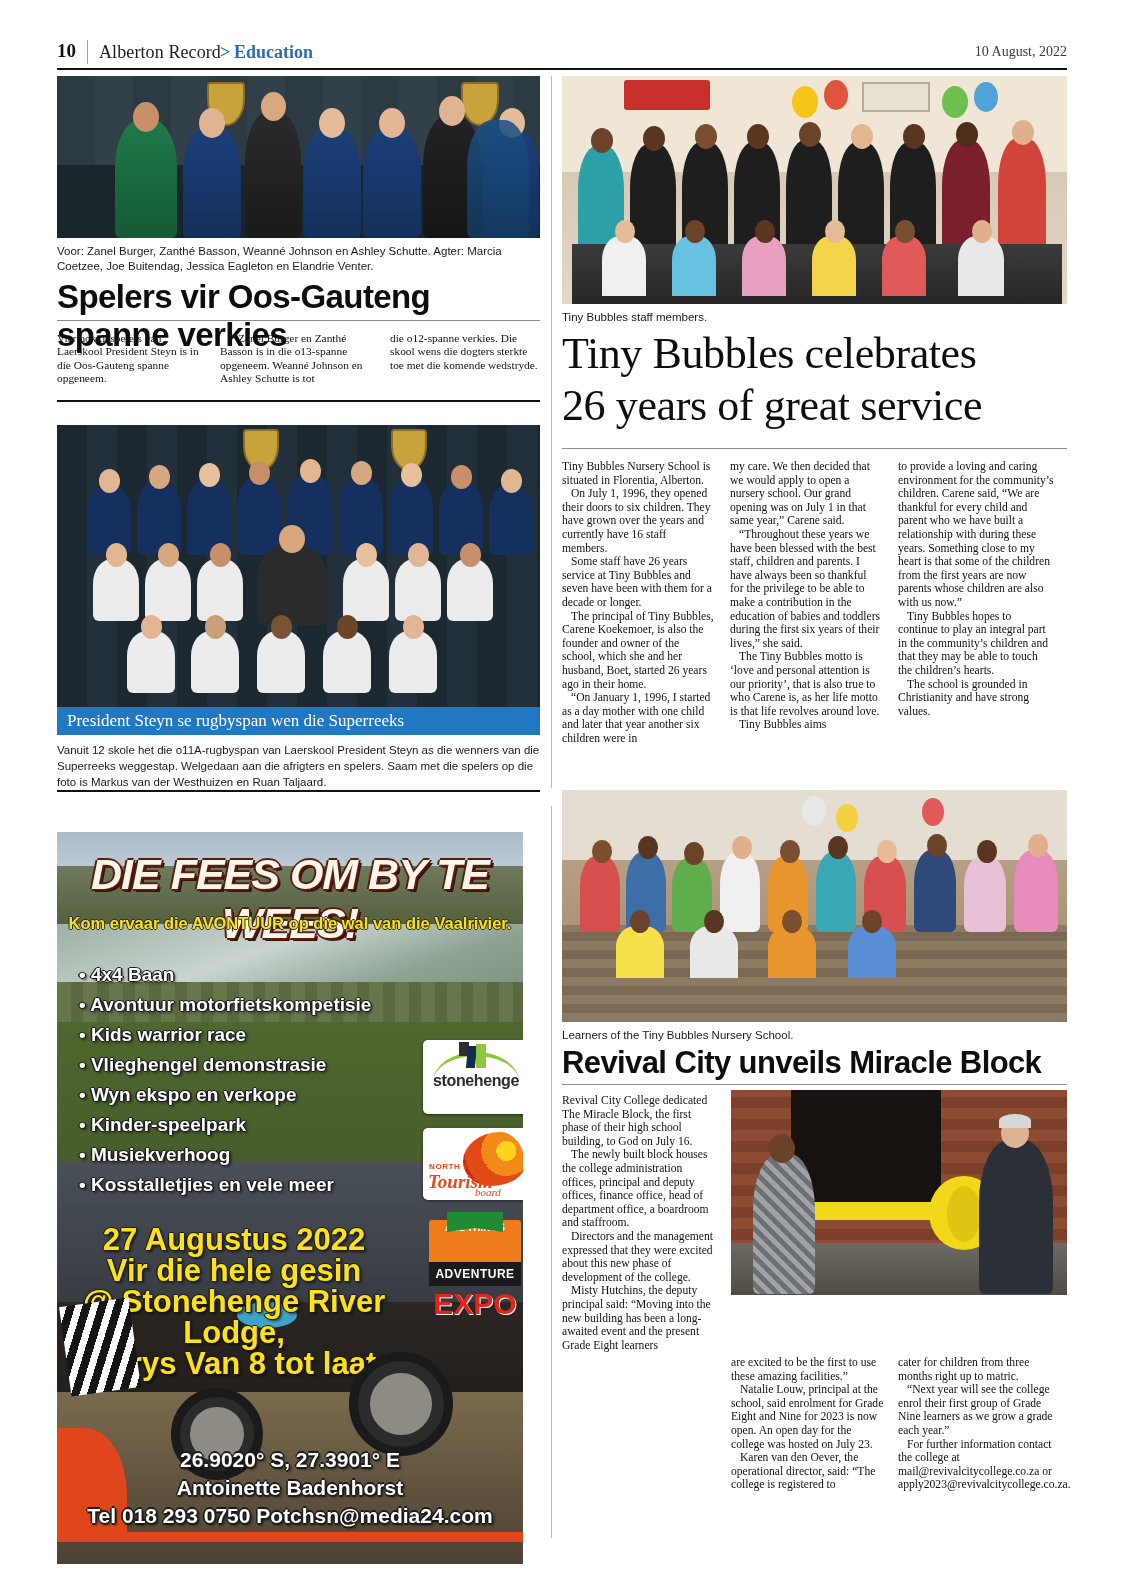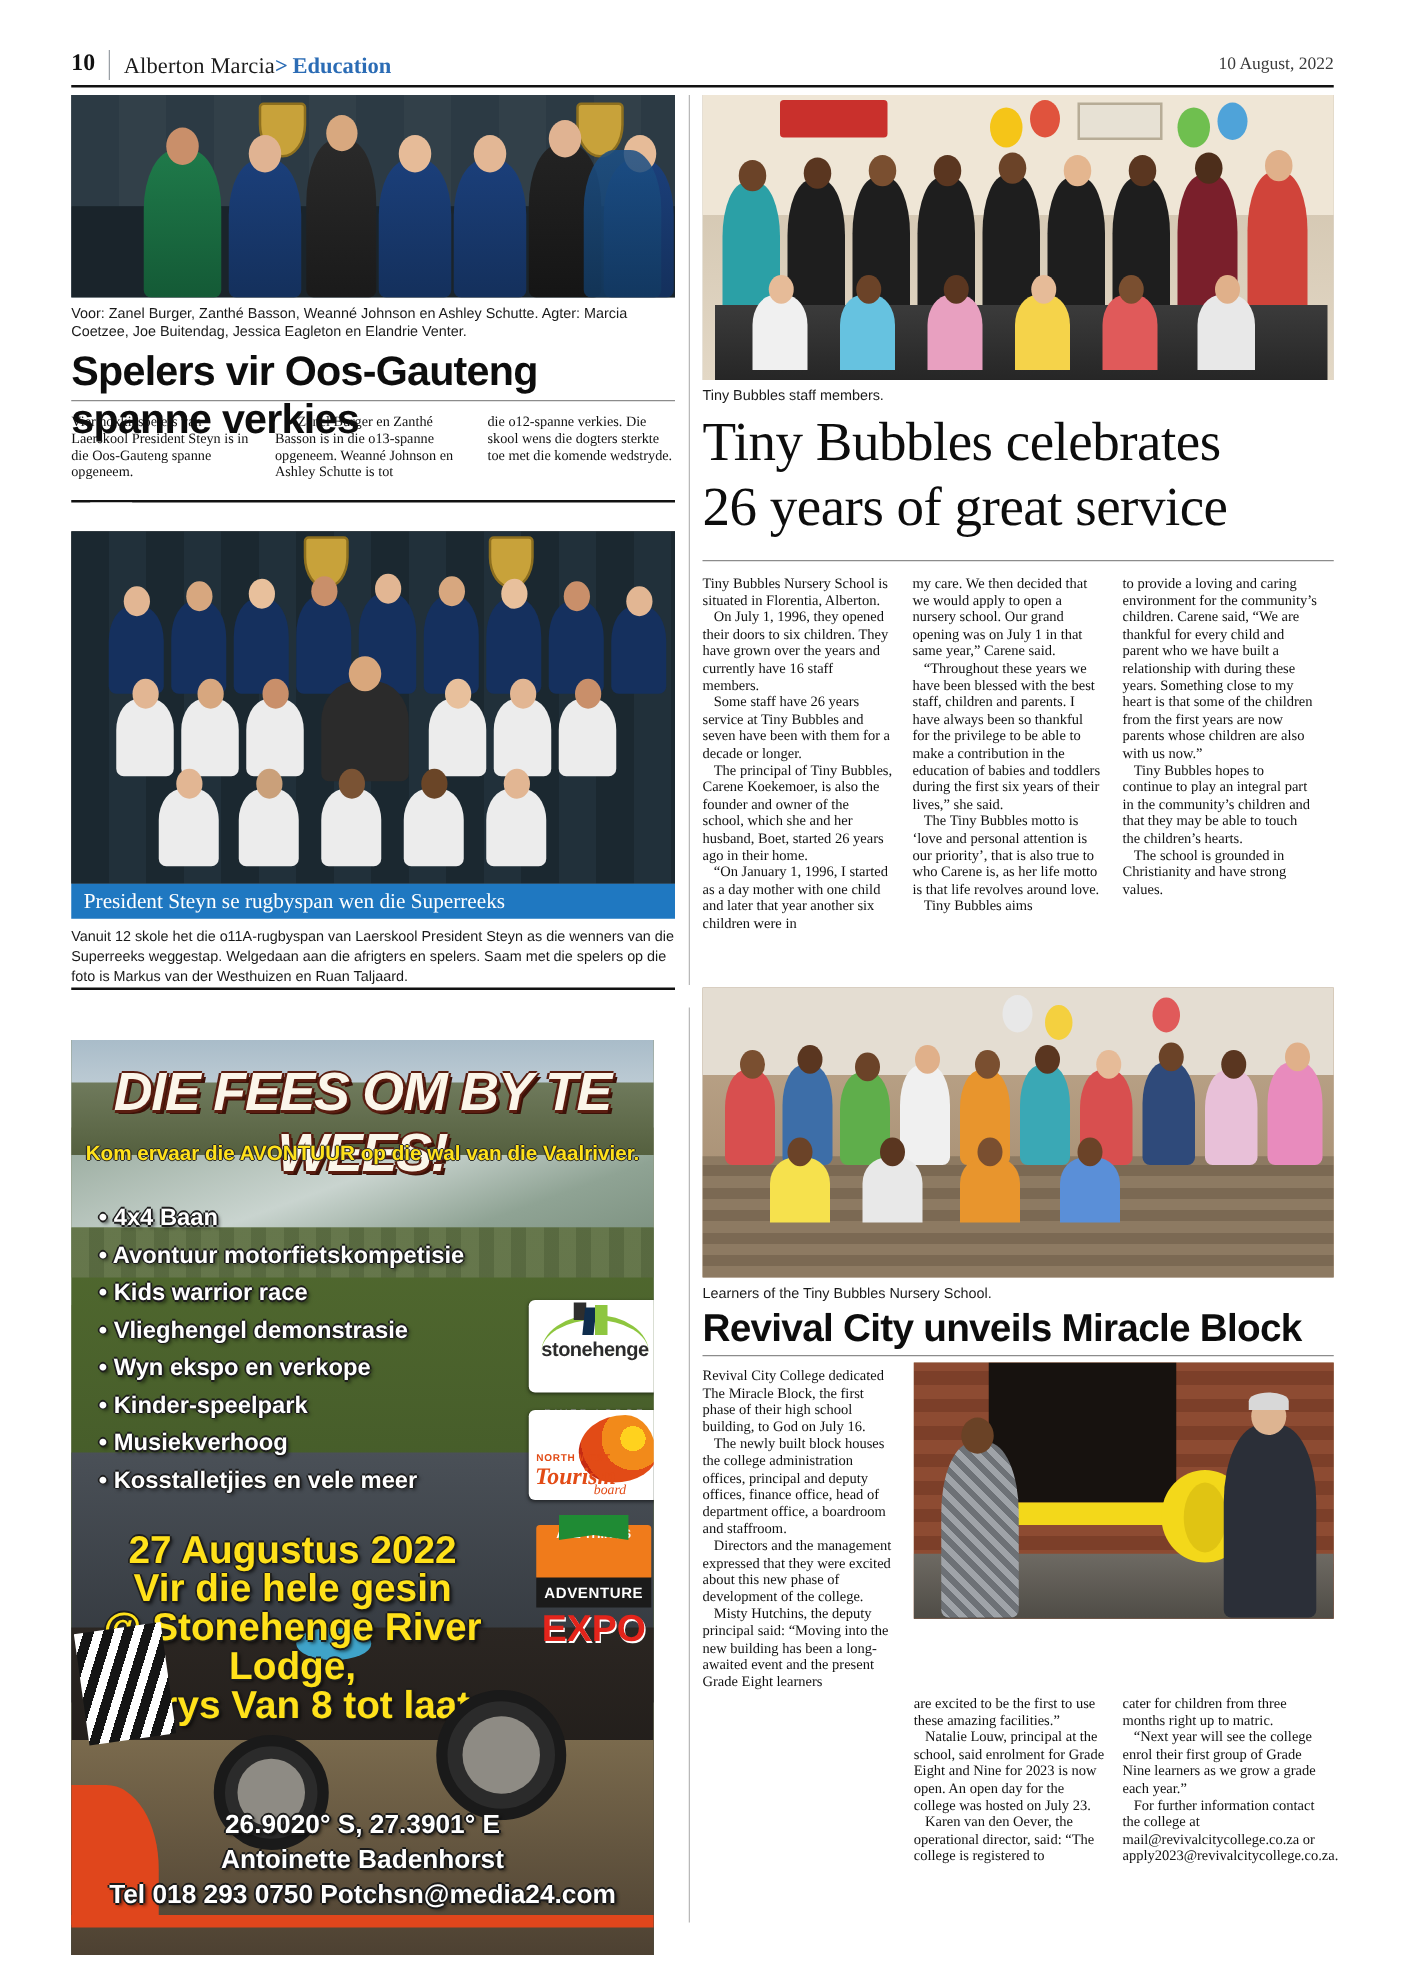--- a/index.html
+++ b/index.html
@@ -129,21 +129,21 @@
   .tyre:after{content:"";position:absolute;inset:14%;border-radius:50%;background:#8e8b84;}
 </style>
 </head>
 <body>
 
 <div class="page">
 
   <div class="masthead">
     <span class="mh-page-no">10</span>
     <span class="mh-divider"></span>
-    <span class="mh-pub">Alberton Marcia</span>
+    <span class="mh-pub">Alberton Record</span>
     <span class="mh-gt">&gt;</span>
     <span class="mh-section">Education</span>
     <span class="mh-date">10 August, 2022</span>
   </div>
   <div class="rule-top"></div>
 
   <div class="vrule" style="left:551px;top:76px;height:712px;"></div>
   <div class="vrule" style="left:551px;top:806px;height:732px;"></div>
 
   <div class="photo" id="photo1">

